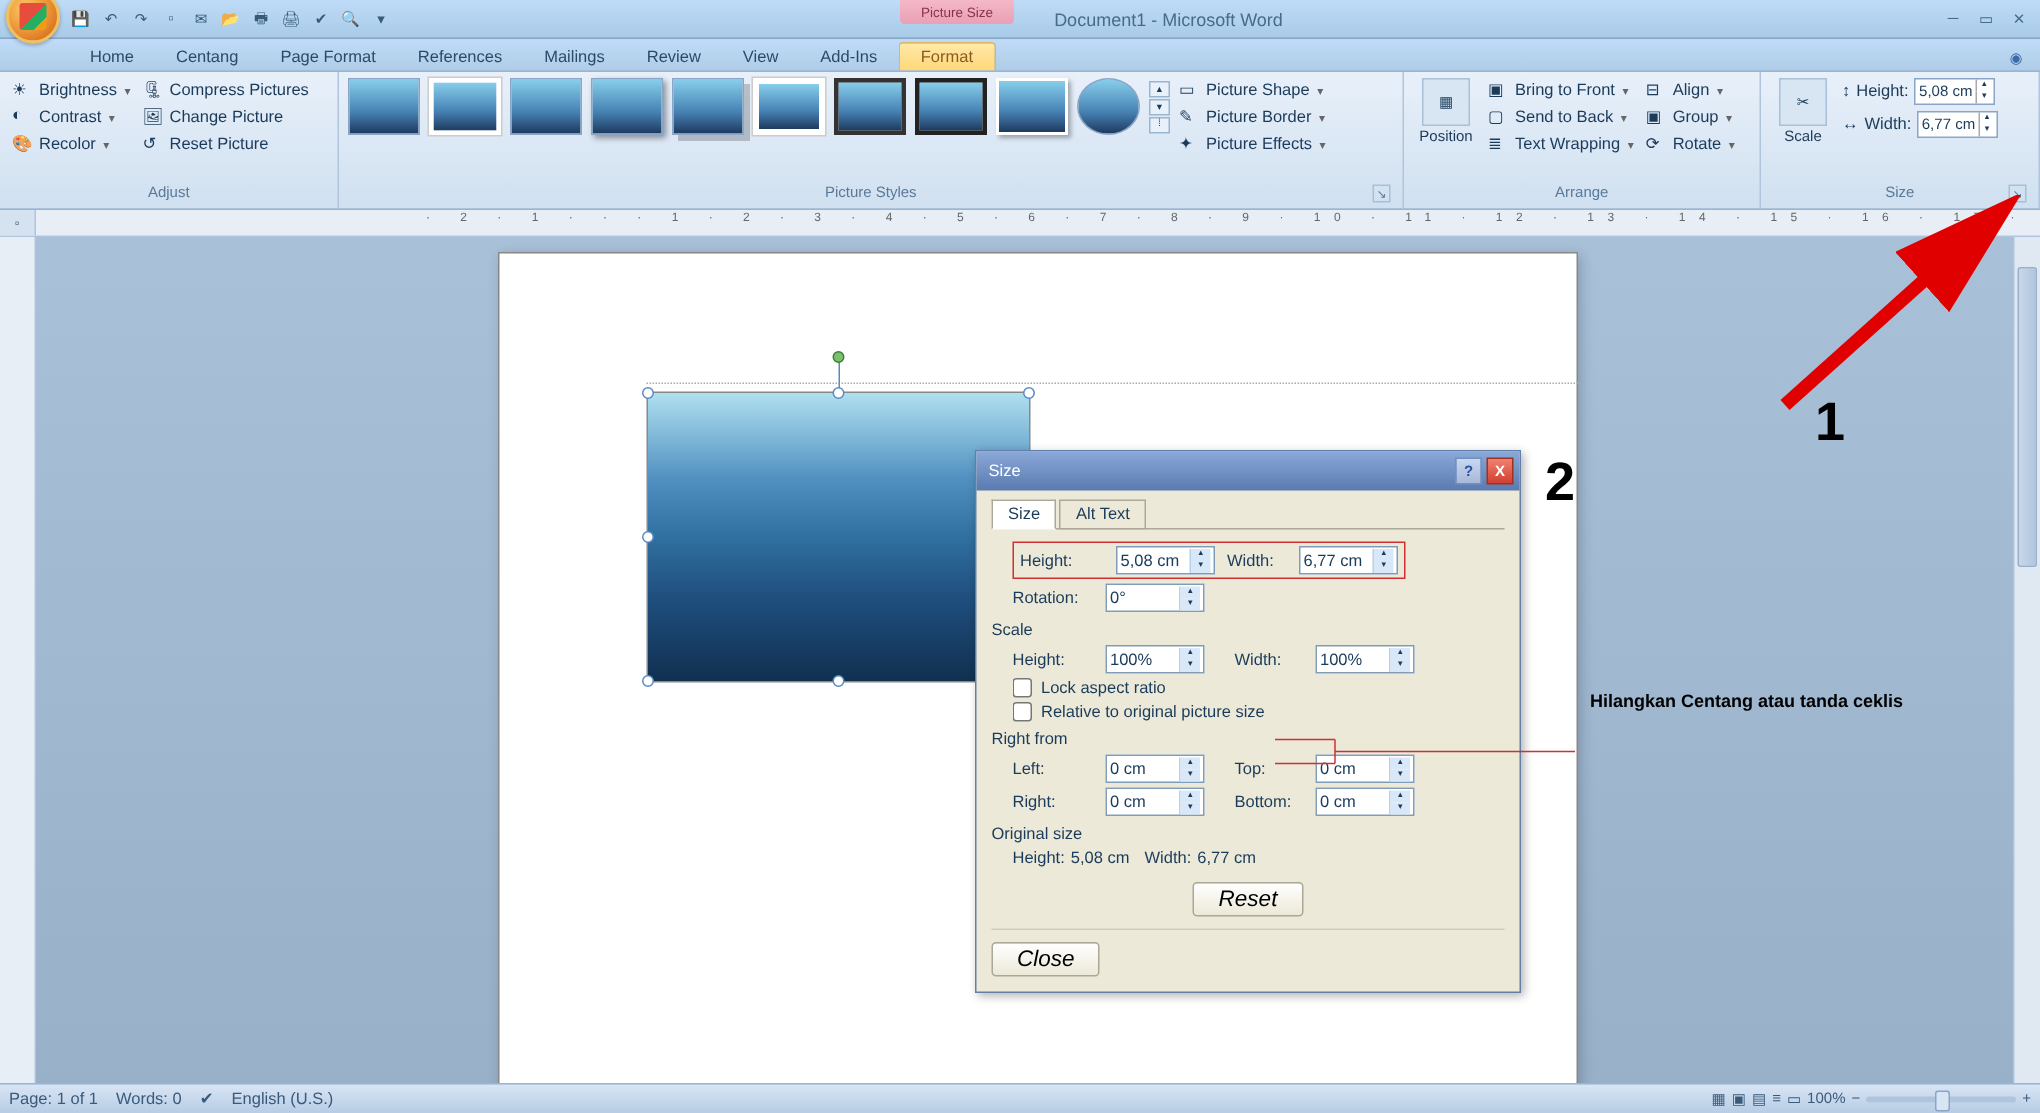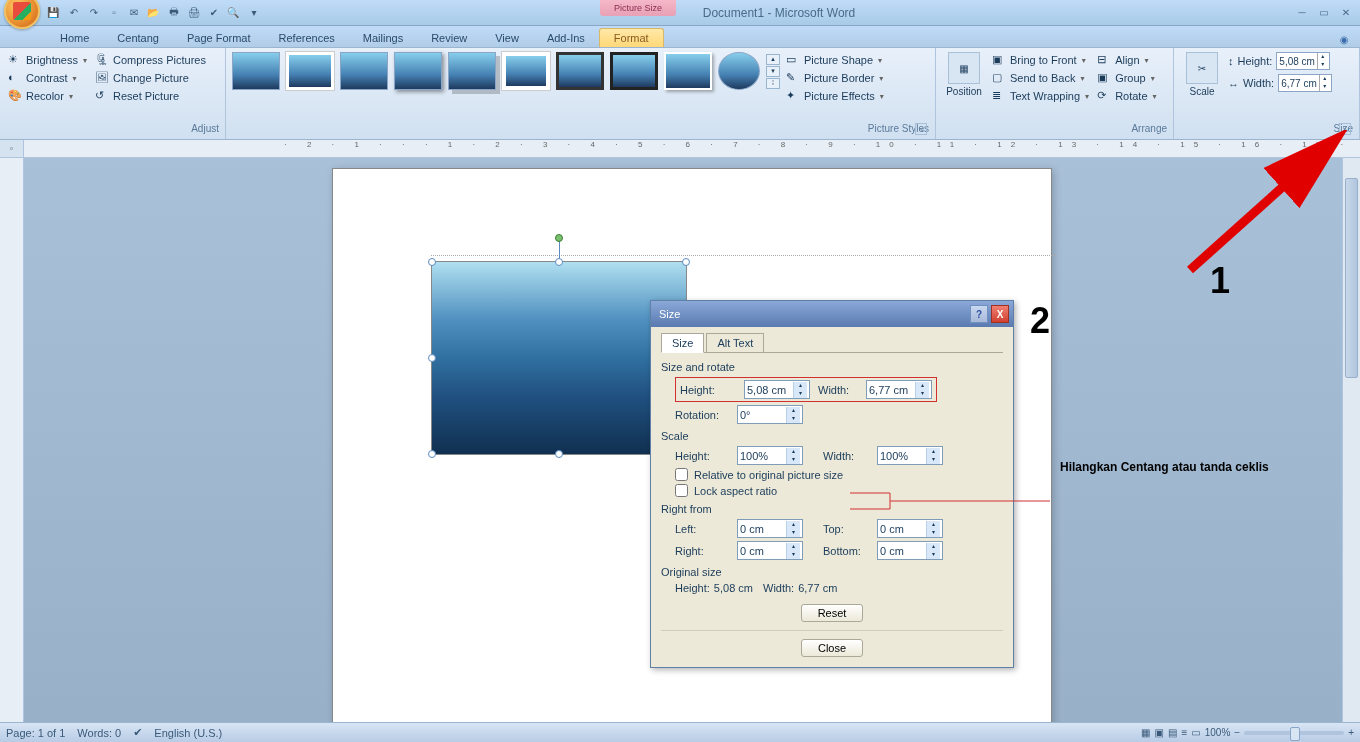--- a/index.html
+++ b/index.html
@@ -18,21 +18,21 @@
 
 
 .tabs { height: 22px; background: linear-gradient(to bottom, #bfdbf7, #b0cde8); display: flex; align-items: flex-end; padding-left: 46px; border-bottom: 1px solid #9ab5cf; }
 .tab { padding: 3px 14px; font-size: 11px; color: #2a4a6a; cursor: pointer; }
 .tab.active { background: linear-gradient(to bottom, #ffe8a8, #ffd878); color: #8a5a20; border: 1px solid #d8b868; border-bottom: none; border-radius: 3px 3px 0 0; }
 
 
 .ribbon { height: 92px; background: linear-gradient(to bottom, #e8f0fa, #d0e0f0); border-bottom: 1px solid #9ab5cf; display: flex; }
 .ribbon-group { border-right: 1px solid #b0c5dd; padding: 4px 6px; display: flex; flex-direction: column; }
 .group-body { flex: 1; display: flex; gap: 4px; align-items: flex-start; }
-.group-label { text-align: right; font-size: 10px; color: #5a7a9a; padding: 1px 0; position:relative; }
+.group-label { text-align: center; font-size: 10px; color: #5a7a9a; padding: 1px 0; position:relative; }
 .group-launcher { position: absolute; right: 2px; bottom: 0; width: 12px; height: 12px; font-size:8px;color:#5a7a9a;border:1px solid #a8bfda;display:flex;align-items:center;justify-content:center; }
 
 .adj-col { display: flex; flex-direction: column; gap: 2px; }
 .adj-item { display: flex; align-items: center; gap: 4px; font-size: 11px; padding: 1px 2px; white-space: nowrap; }
 .adj-icon { width: 14px; height: 14px; display:inline-block; }
 
 .style-gallery { display: flex; gap: 6px; align-items: center; }
 .style-thumb { width: 48px; height: 38px; background: linear-gradient(to bottom, #87ceeb 0%, #4682b4 60%, #1e3a5f 100%); border: 1px solid #8aa5c6; position:relative; }
 .style-thumb.framed { border: 3px solid #333; }
 .style-thumb.white-frame { border: 3px solid #fff; box-shadow: 0 0 0 1px #ccc; }
@@ -90,22 +90,22 @@
 .dlg-group-label { font-size: 11px; margin: 6px 0 4px; }
 .dlg-row { display: flex; align-items: center; margin: 3px 0 3px 14px; gap: 6px; }
 .dlg-row label { width: 56px; }
 .dlg-spin { width: 66px; height: 19px; border: 1px solid #7f9db9; background: #fff; display: inline-flex; align-items: center; padding: 0 2px; font-size: 11px; justify-content:space-between; }
 .dlg-spin .sb { width:14px;display:flex;flex-direction:column;border-left:1px solid #b8d0e8; }
 .dlg-spin .sb span{height:8px;font-size:6px;line-height:7px;text-align:center;background:#d8e8f8;}
 .dlg-check { display: flex; align-items: center; gap: 6px; margin: 3px 0 3px 14px; }
 .dlg-check input { width: 13px; height: 13px; }
 .highlight-box { border: 1px solid #d03030; padding: 2px 4px; display: inline-flex; align-items: center; gap: 8px; }
 .dlg-btns { display: flex; justify-content: center; gap: 8px; margin-top: 10px; }
-.dlg-btn { padding: 2px 16px; border: 1px solid #aca899; background: linear-gradient(to bottom, #fff, #ece9d8); font-size: 11px; border-radius:3px; }
-.dlg-footer { border-top: 1px solid #d0ccc0; margin-top: 8px; padding-top: 8px; display: flex; justify-content: center; }
+.dlg-btn { padding: 2px 16px; border: 1px solid #aca899; background: linear-gradient(to bottom, #fff, #ece9d8); font-size: 15px; border-radius:3px;font-style:italic; }
+.dlg-footer { border-top: 1px solid #d0ccc0; margin-top: 8px; padding-top: 8px; display: flex; justify-content: flex-start; }
 
 
 .annot-1 { position: absolute; top: 260px; right: 130px; font-size: 36px; font-weight: bold; color: #000; }
 .annot-2 { position: absolute; top: 300px; left: 1030px; font-size: 36px; font-weight: bold; color: #000; }
 .annot-text { position: absolute; top: 460px; left: 1060px; font-size: 12px; font-weight: bold; color: #000; }
 .red-arrow { position: absolute; top: 130px; right: 10px; width: 170px; height: 150px; }
 .red-connector { position: absolute; top: 491px; left: 850px; width: 210px; height: 20px; }
 
 
 .statusbar { height: 20px; background: linear-gradient(to bottom, #d8e5f5, #b8cce5); border-top: 1px solid #9ab5cf; display: flex; align-items: center; padding: 0 6px; font-size: 11px; color: #3a5a7a; gap: 12px; }
@@ -348,21 +348,20 @@
     <span class="dlg-title-text">Size</span>
     <span class="dlg-title-btn dlg-help">?</span>
     <span class="dlg-title-btn dlg-close-btn">X</span>
   </div>
   <div class="dlg-body">
     <div class="dlg-tabs">
       <div class="dlg-tab active">Size</div>
       <div class="dlg-tab">Alt Text</div>
     </div>
 
-    <div class="dlg-group-label">Size and rotate</div>
     <div class="dlg-row">
       <span class="highlight-box">
         <label>Height:</label>
         <div class="dlg-spin">
             <span>5,08 cm</span>
             <div class="sb">
               <span>▴</span>
               <span>▾</span>
             </div>
           </div>
@@ -401,25 +400,25 @@
       <div class="dlg-spin">
           <span>100%</span>
           <div class="sb">
             <span>▴</span>
             <span>▾</span>
           </div>
         </div>
     </div>
     <div class="dlg-check">
         <input type="checkbox" style="">
-        <span>Relative to original picture size</span>
+        <span>Lock aspect ratio</span>
       </div>
     <div class="dlg-check">
         <input type="checkbox" style="">
-        <span>Lock aspect ratio</span>
+        <span>Relative to original picture size</span>
       </div>
 
     <div class="dlg-group-label">Right from</div>
     <div class="dlg-row">
       <label>Left:</label>
       <div class="dlg-spin">
           <span>0 cm</span>
           <div class="sb">
             <span>▴</span>
             <span>▾</span>

